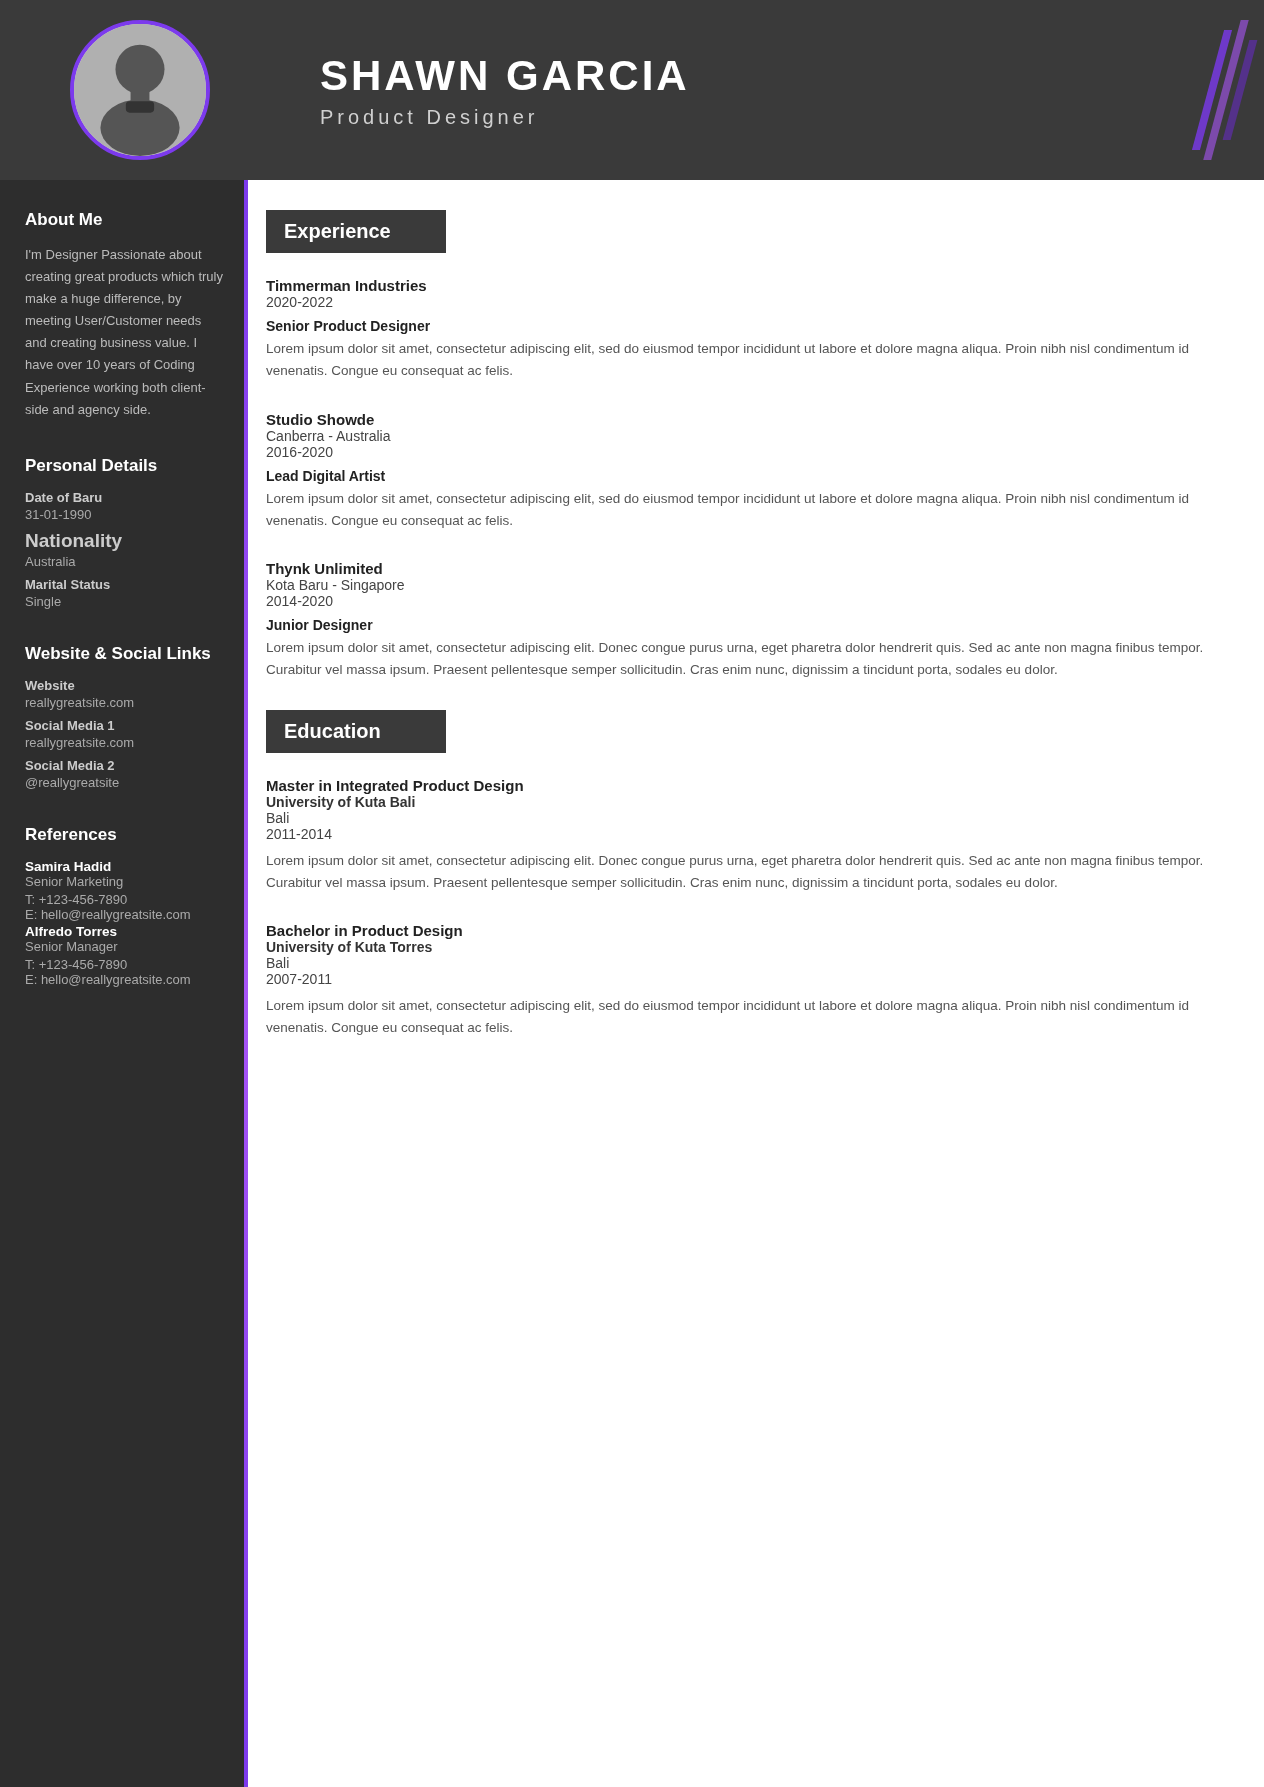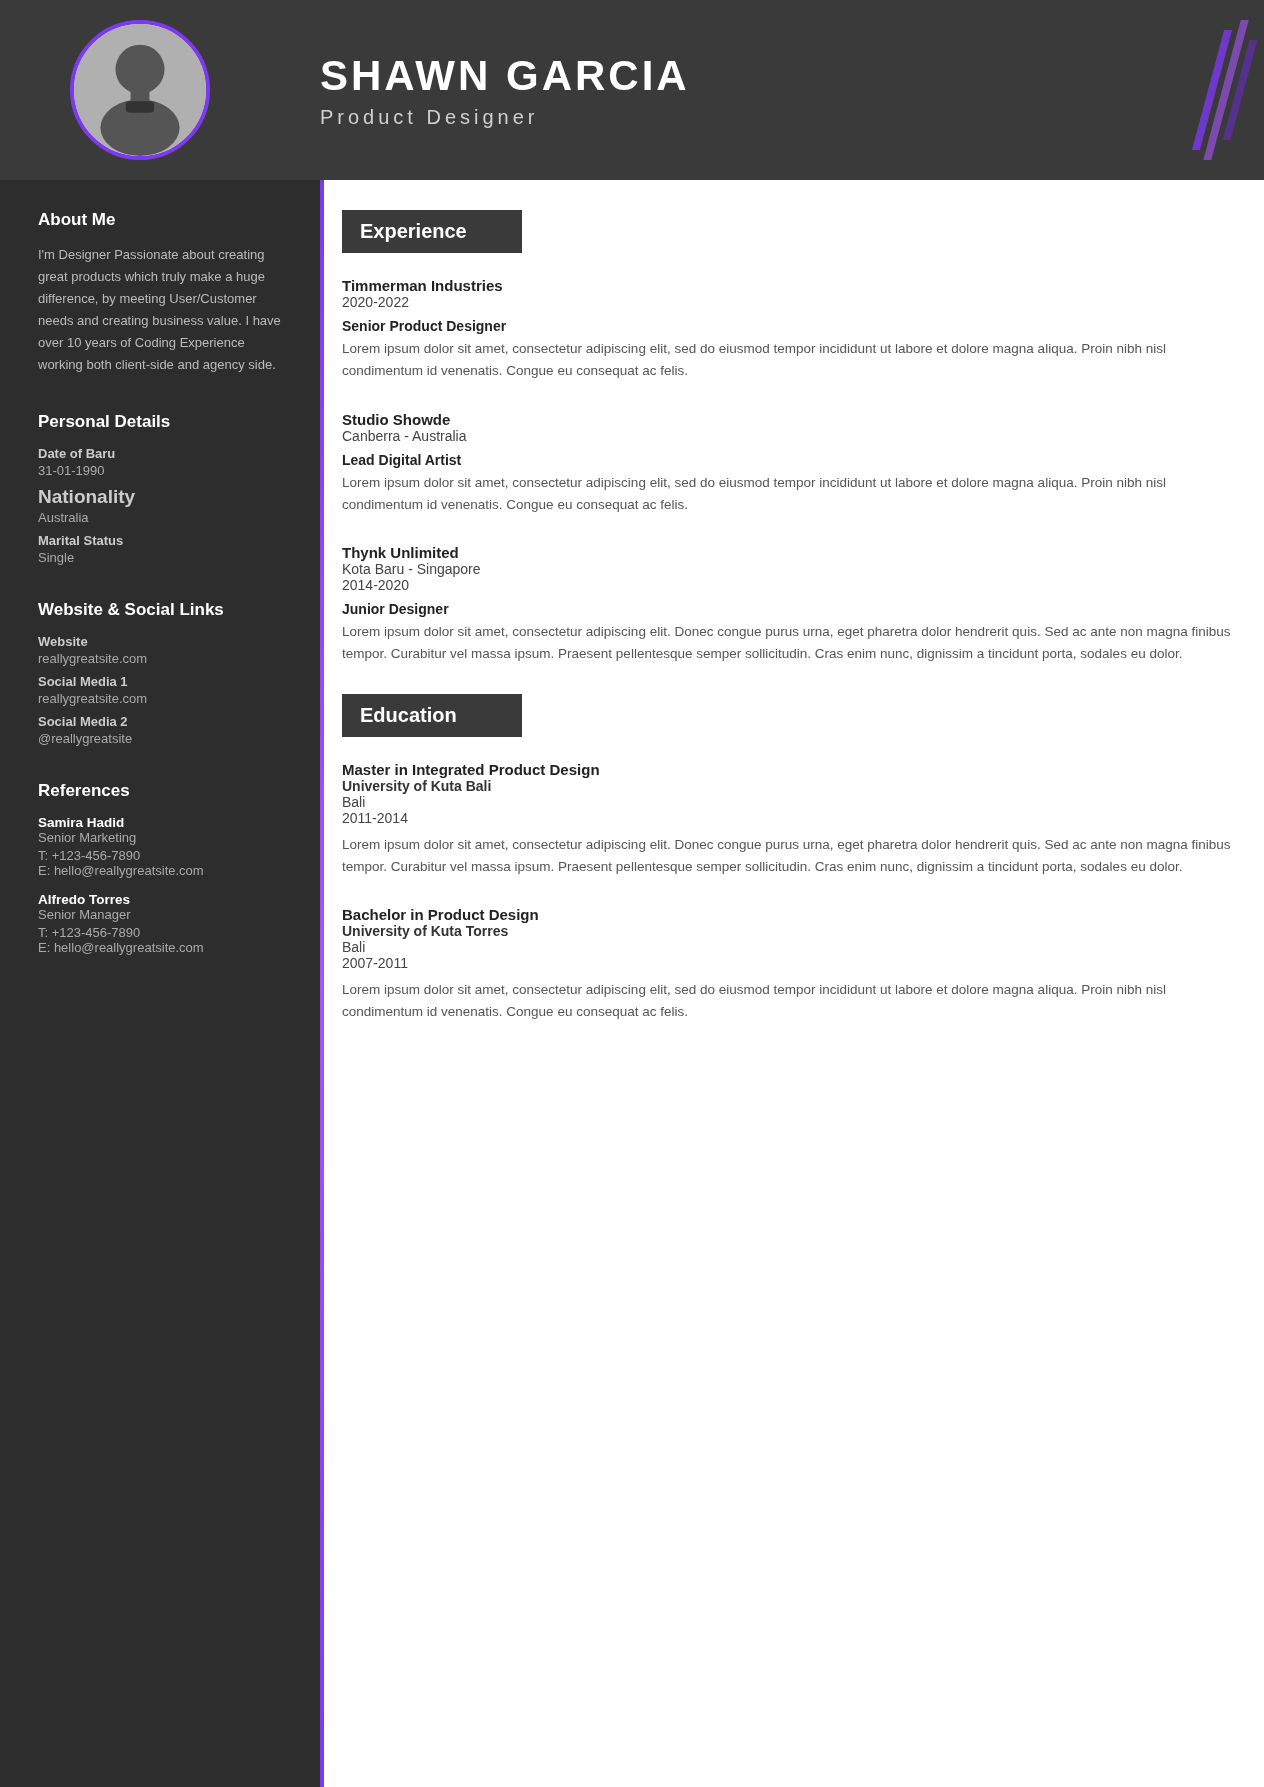--- a/index.html
+++ b/index.html
@@ -66,25 +66,25 @@
 
     
     .main-content {
       display: flex;
       flex: 1;
       background: #fff;
     }
 
     
     .sidebar {
-      width: 324px;
+      width: 248px;
       flex-shrink: 0;
       background: #2d2d2d;
       color: #fff;
-      padding: 30px 38px;
+      padding: 30px 25px;
       position: relative;
     }
     
     .sidebar::after {
       content: '';
       position: absolute;
       right: 0;
       top: 0;
       width: 4px;
       height: 100%;
@@ -281,21 +281,21 @@
     </div>
 
     <div class="sidebar-section">
       <p class="sidebar-section-title">References</p>
 
       <p style="color:#fff; font-size:13.5px; font-weight:600; margin-top:8px;">Samira Hadid</p>
       <p style="color:#aaa; font-size:13px;">Senior Marketing</p>
       <p style="color:#aaa; font-size:13px; margin-top:3px;">T: +123-456-7890</p>
       <p style="color:#aaa; font-size:13px;">E: hello@reallygreatsite.com</p>
 
-      <p style="color:#fff; font-size:13.5px; font-weight:600; margin-top:14px;">Alfredo Torres</p>
+      <p style="color:#fff; font-size:13.5px; font-weight:600; margin-top:2px;">Alfredo Torres</p>
       <p style="color:#aaa; font-size:13px;">Senior Manager</p>
       <p style="color:#aaa; font-size:13px; margin-top:3px;">T: +123-456-7890</p>
       <p style="color:#aaa; font-size:13px;">E: hello@reallygreatsite.com</p>
     </div>
 
   </div>
 
   <div class="right-content">
 
     <div>
@@ -306,20 +306,21 @@
         <p class="job-company">Timmerman Industries</p>
         <p class="job-years">2020-2022</p>
         <p class="job-role">Senior Product Designer</p>
         <p class="job-desc">Lorem ipsum dolor sit amet, consectetur adipiscing elit, sed do eiusmod tempor incididunt ut labore et dolore magna aliqua. Proin nibh nisl condimentum id venenatis. Congue eu consequat ac felis.</p>
       </div>
 
       
       <div class="job-entry">
         <p class="job-company">Studio Showde</p>
         <p class="job-location">Canberra - Australia</p>
+        <p class="job-years">2016-2020</p>
         <p class="job-role">Lead Digital Artist</p>
         <p class="job-desc">Lorem ipsum dolor sit amet, consectetur adipiscing elit, sed do eiusmod tempor incididunt ut labore et dolore magna aliqua. Proin nibh nisl condimentum id venenatis. Congue eu consequat ac felis.</p>
       </div>
 
       
       <div class="job-entry">
         <p class="job-company">Thynk Unlimited</p>
         <p class="job-location">Kota Baru - Singapore</p>
         <p class="job-years">2014-2020</p>
         <p class="job-role">Junior Designer</p>

